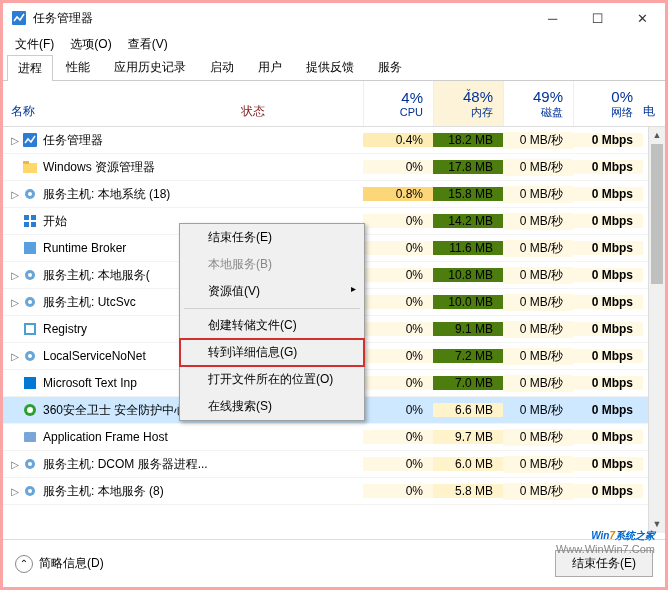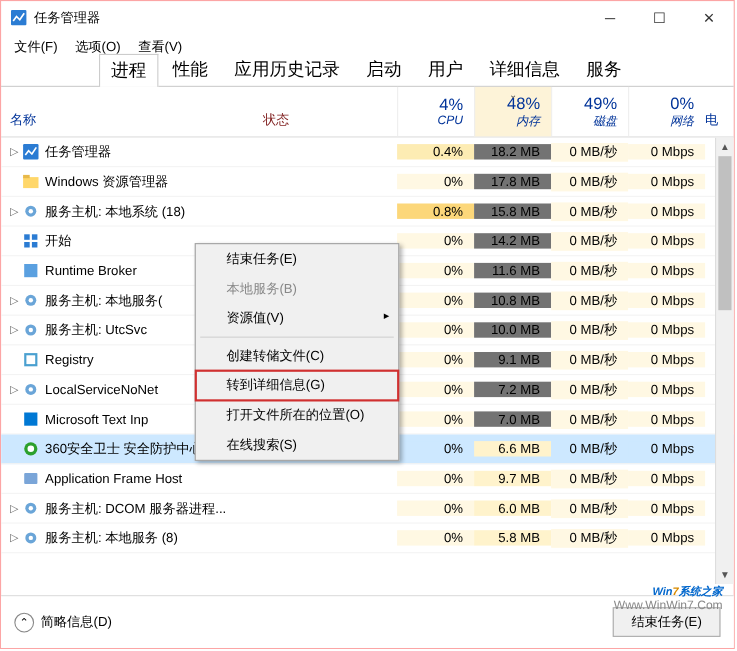--- a/index.html
+++ b/index.html
@@ -1,47 +1,47 @@
 <!DOCTYPE html>
 <html><head>
 <meta charset="utf-8">
 <style>
 * { box-sizing: border-box; margin: 0; padding: 0; font-family: "Microsoft YaHei", "Segoe UI", sans-serif; }
 body { width: 670px; height: 592px; background: #fff; position: relative; overflow: hidden; }
-.window { width: 668px; height: 590px; border: 1px solid #fca5a5; position: relative; background: #fff; }
+.window { width: 668px; height: 590px; border: 3px solid #fca5a5; position: relative; background: #fff; }
 .titlebar { height: 30px; display: flex; align-items: center; padding: 0 0 0 8px; }
 .titlebar .icon { width: 16px; height: 16px; margin-right: 6px; }
 .titlebar .title { font-size: 12px; flex: 1; }
 .winbtns { display: flex; height: 100%; }
 .winbtn { width: 45px; height: 30px; display: flex; align-items: center; justify-content: center; font-size: 13px; color: #333; }
 .menubar { height: 22px; display: flex; align-items: center; padding: 0 4px; font-size: 12px; }
 .menubar .mitem { padding: 2px 8px; }
-.tabbar { height: 26px; display: flex; align-items: flex-end; border-bottom: 1px solid #ccc; padding: 0 4px; font-size: 16px; justify-content: center; }
+.tabbar { height: 26px; display: flex; align-items: flex-end; border-bottom: 1px solid #ccc; padding: 0 4px; font-size: 12px; }
 .tab { padding: 4px 10px; border: 1px solid transparent; border-bottom: none; margin-right: 2px; cursor: default; }
 .tab.active { border-color: #ccc; background: #fff; position: relative; top: 1px; }
 .header-row { display: flex; height: 46px; border-bottom: 1px solid #ddd; font-size: 12px; }
 .name-col { width: 230px; display: flex; align-items: flex-end; padding: 0 8px 6px; color: #003399; }
 .status-col { width: 130px; display: flex; align-items: flex-end; padding: 0 8px 6px; color: #7f1d1d; }
 .stat-col { width: 70px; display: flex; flex-direction: column; justify-content: center; align-items: flex-end; padding: 4px 10px; color: #003399; border-left: 1px solid #eee; }
 .stat-col.sort { background: #fdf3d8; position: relative; }
 .stat-pct { font-size: 15px; }
-.stat-lbl { font-size: 11px; font-style: italic; }
+.stat-lbl { font-size: 11px; }
 .chev { position: absolute; top: 2px; left: 50%; transform: translateX(-50%); font-size: 9px; color: #555; }
 .el-col { width: 20px; display:flex; align-items:flex-end; padding-bottom:6px; color:#003399; font-size:12px;}
 .rows { height: 406px; overflow: hidden; position: relative; }
 .row { display: flex; height: 27px; align-items: center; font-size: 12px; border-bottom: 1px solid #f3f3f3; }
 .row .exp { width: 18px; text-align: center; color: #666; font-size: 10px; padding-left: 6px; }
 .row .picon { width: 18px; height: 16px; display: flex; align-items: center; justify-content: center; }
 .row .pname { flex: 1; padding-left: 4px; white-space: nowrap; overflow: hidden; text-overflow: ellipsis; }
 .row .rname-wrap { width: 360px; display: flex; align-items: center; }
 .row .cell { width: 70px; text-align: right; padding-right: 10px; }
 .row .cpu { background: #fff8e3; }
-.row .mem { background: #737373; }
+.row .mem { background: #4d7c0f; }
 .row .disk { background: #fff8e3; }
-.row .net { background: #fff8e3; }
+.row .net { background: #fff8e3; font-weight: bold; }
 .row.sel { background: #cde8ff; }
 .row.sel .cell { background: #cde8ff; }
 .cpu-m { background: #fdecb3 !important; }
 .cpu-h { background: #fcd77a !important; }
 .mem-l { background: #fff3cc !important; }
 .contextmenu { position: absolute; left: 176px; top: 220px; width: 186px; background: #f0f0f0; border: 1px solid #a0a0a0; box-shadow: 2px 2px 4px rgba(0,0,0,0.3); font-size: 12px; z-index: 10; }
 .contextmenu .citem { padding: 5px 14px 5px 28px; position: relative; }
 .contextmenu .citem.disabled { color: #888; }
 .contextmenu .citem.sub::after { content: "▸"; position: absolute; right: 8px; top: 5px; font-size: 10px; }
 .contextmenu .csep { height: 1px; background: #d0d0d0; margin: 3px 4px; }
@@ -85,21 +85,21 @@
     <span class="mitem">选项(O)</span>
     <span class="mitem">查看(V)</span>
   </div>
 
   <div class="tabbar">
     <span class="tab active">进程</span>
     <span class="tab">性能</span>
     <span class="tab">应用历史记录</span>
     <span class="tab">启动</span>
     <span class="tab">用户</span>
-    <span class="tab">详细信息</span>
+    <span class="tab">提供反馈</span>
     <span class="tab">服务</span>
   </div>
 
   <div class="header-row">
     <div class="name-col">名称</div>
     <div class="status-col">状态</div>
     <div class="stat-col">
       <span class="stat-pct">4%</span>
       <span class="stat-lbl">CPU</span>
     </div>

